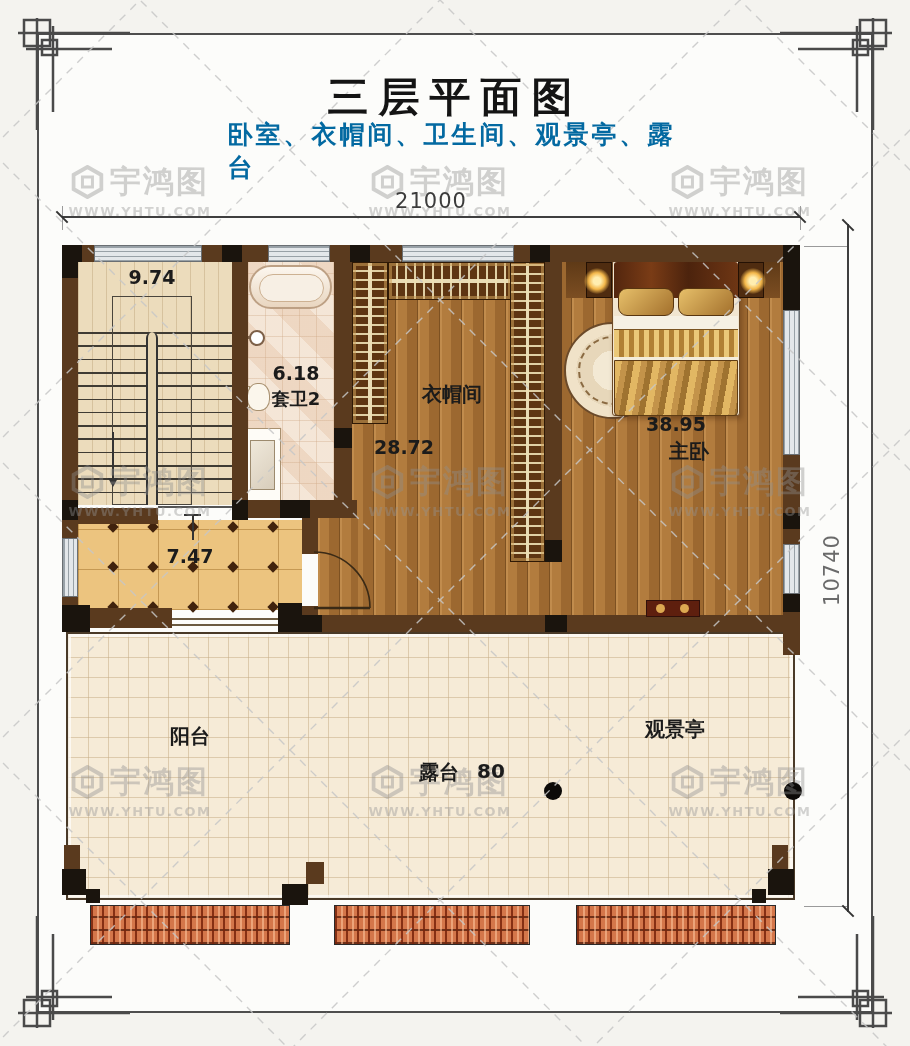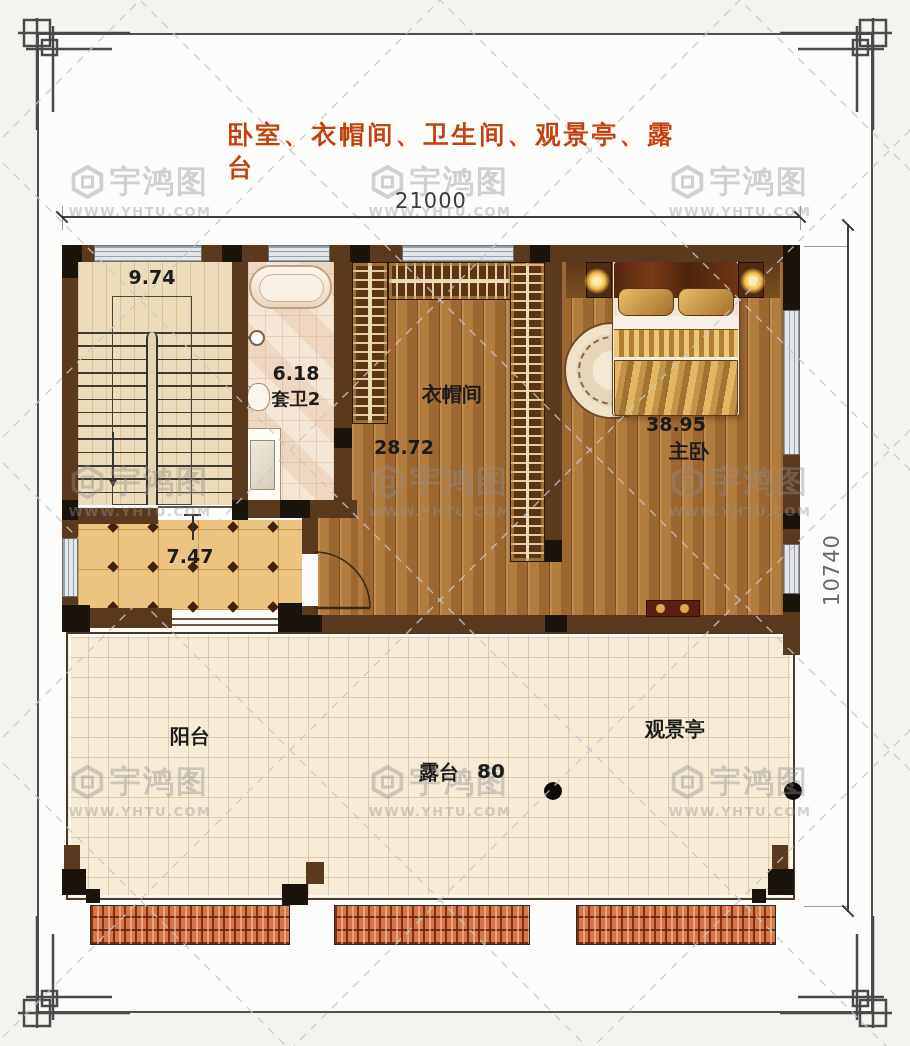--- a/index.html
+++ b/index.html
@@ -89,21 +89,21 @@
   .cn{font-weight:700;font-size:20px}
   #lbl-terrace{display:flex;gap:18px}
   
   .dimline{background:#3f3f3f;z-index:48}
   .dimslash{width:16px;height:2px;background:#333;transform:rotate(45deg);z-index:48}
   .ext{background:#9a9a9a;z-index:47}
   .dimtxt{color:#3c3c3c;font-size:21px;letter-spacing:1px;z-index:50;transform:translate(-50%,-50%)}
   #dim-right-txt{transform:translate(-50%,-50%) rotate(-90deg);color:#6a6a6a}
   
   #title{left:50%;top:97px;transform:translate(-50%,-50%);font:700 41px "DejaVu Serif","Liberation Serif",serif;letter-spacing:10px;color:#141414;z-index:50}
-  #subtitle{left:50%;top:151px;transform:translate(-50%,-50%);font:600 25px "DejaVu Serif","Liberation Serif",serif;letter-spacing:3px;color:#c2410c;z-index:50}
+  #subtitle{left:50%;top:151px;transform:translate(-50%,-50%);font:600 25px "DejaVu Serif","Liberation Serif",serif;letter-spacing:3px;color:#0369a1;z-index:50}
   svg.overlay{z-index:45;pointer-events:none}
   svg.door{z-index:25}
 </style>
 </head>
 <body>
 
 <div id="page">
 
   <div class="x" id="frame"></div>
   <svg class="x corner" style="left:0;top:0" viewBox="0 0 130 130" fill="none" stroke="#4a4a4a" stroke-width="2.5">
@@ -132,20 +132,21 @@
   </svg>
   <svg class="x corner" style="right:0;bottom:0;transform:scale(-1,-1)" viewBox="0 0 130 130" fill="none" stroke="#4a4a4a" stroke-width="2.5">
     <line x1="18" y1="33" x2="130" y2="33"></line>
       <line x1="26" y1="49" x2="112" y2="49"></line>
     <line x1="37" y1="18" x2="37" y2="130"></line>
       <line x1="53" y1="26" x2="53" y2="112"></line>
     <rect x="24" y="20" width="26" height="26"></rect>
       <rect x="42" y="40" width="15" height="15"></rect>
   </svg>
 
+  <div class="x" id="title">三层平面图</div>
   <div class="x" id="subtitle">卧室、衣帽间、卫生间、观景亭、露台</div>
 
   <div class="x floor" id="floor-stairs" style="left:78px;top:262px;width:154px;height:243px"></div>
   <div class="x floor" id="floor-bath" style="left:248px;top:262px;width:86px;height:243px"></div>
   <div class="x floor wood" style="left:352px;top:262px;width:431px;height:353px"></div>
   <div class="x floor wood" style="left:318px;top:518px;width:40px;height:97px"></div>
   <div class="x floor" id="floor-hall" style="left:78px;top:520px;width:224px;height:90px"></div>
   <div class="x floor" id="floor-terrace" style="left:66px;top:632px;width:729px;height:268px"></div>
 
   <div class="x dd" style="left:109px;top:523px"></div>

